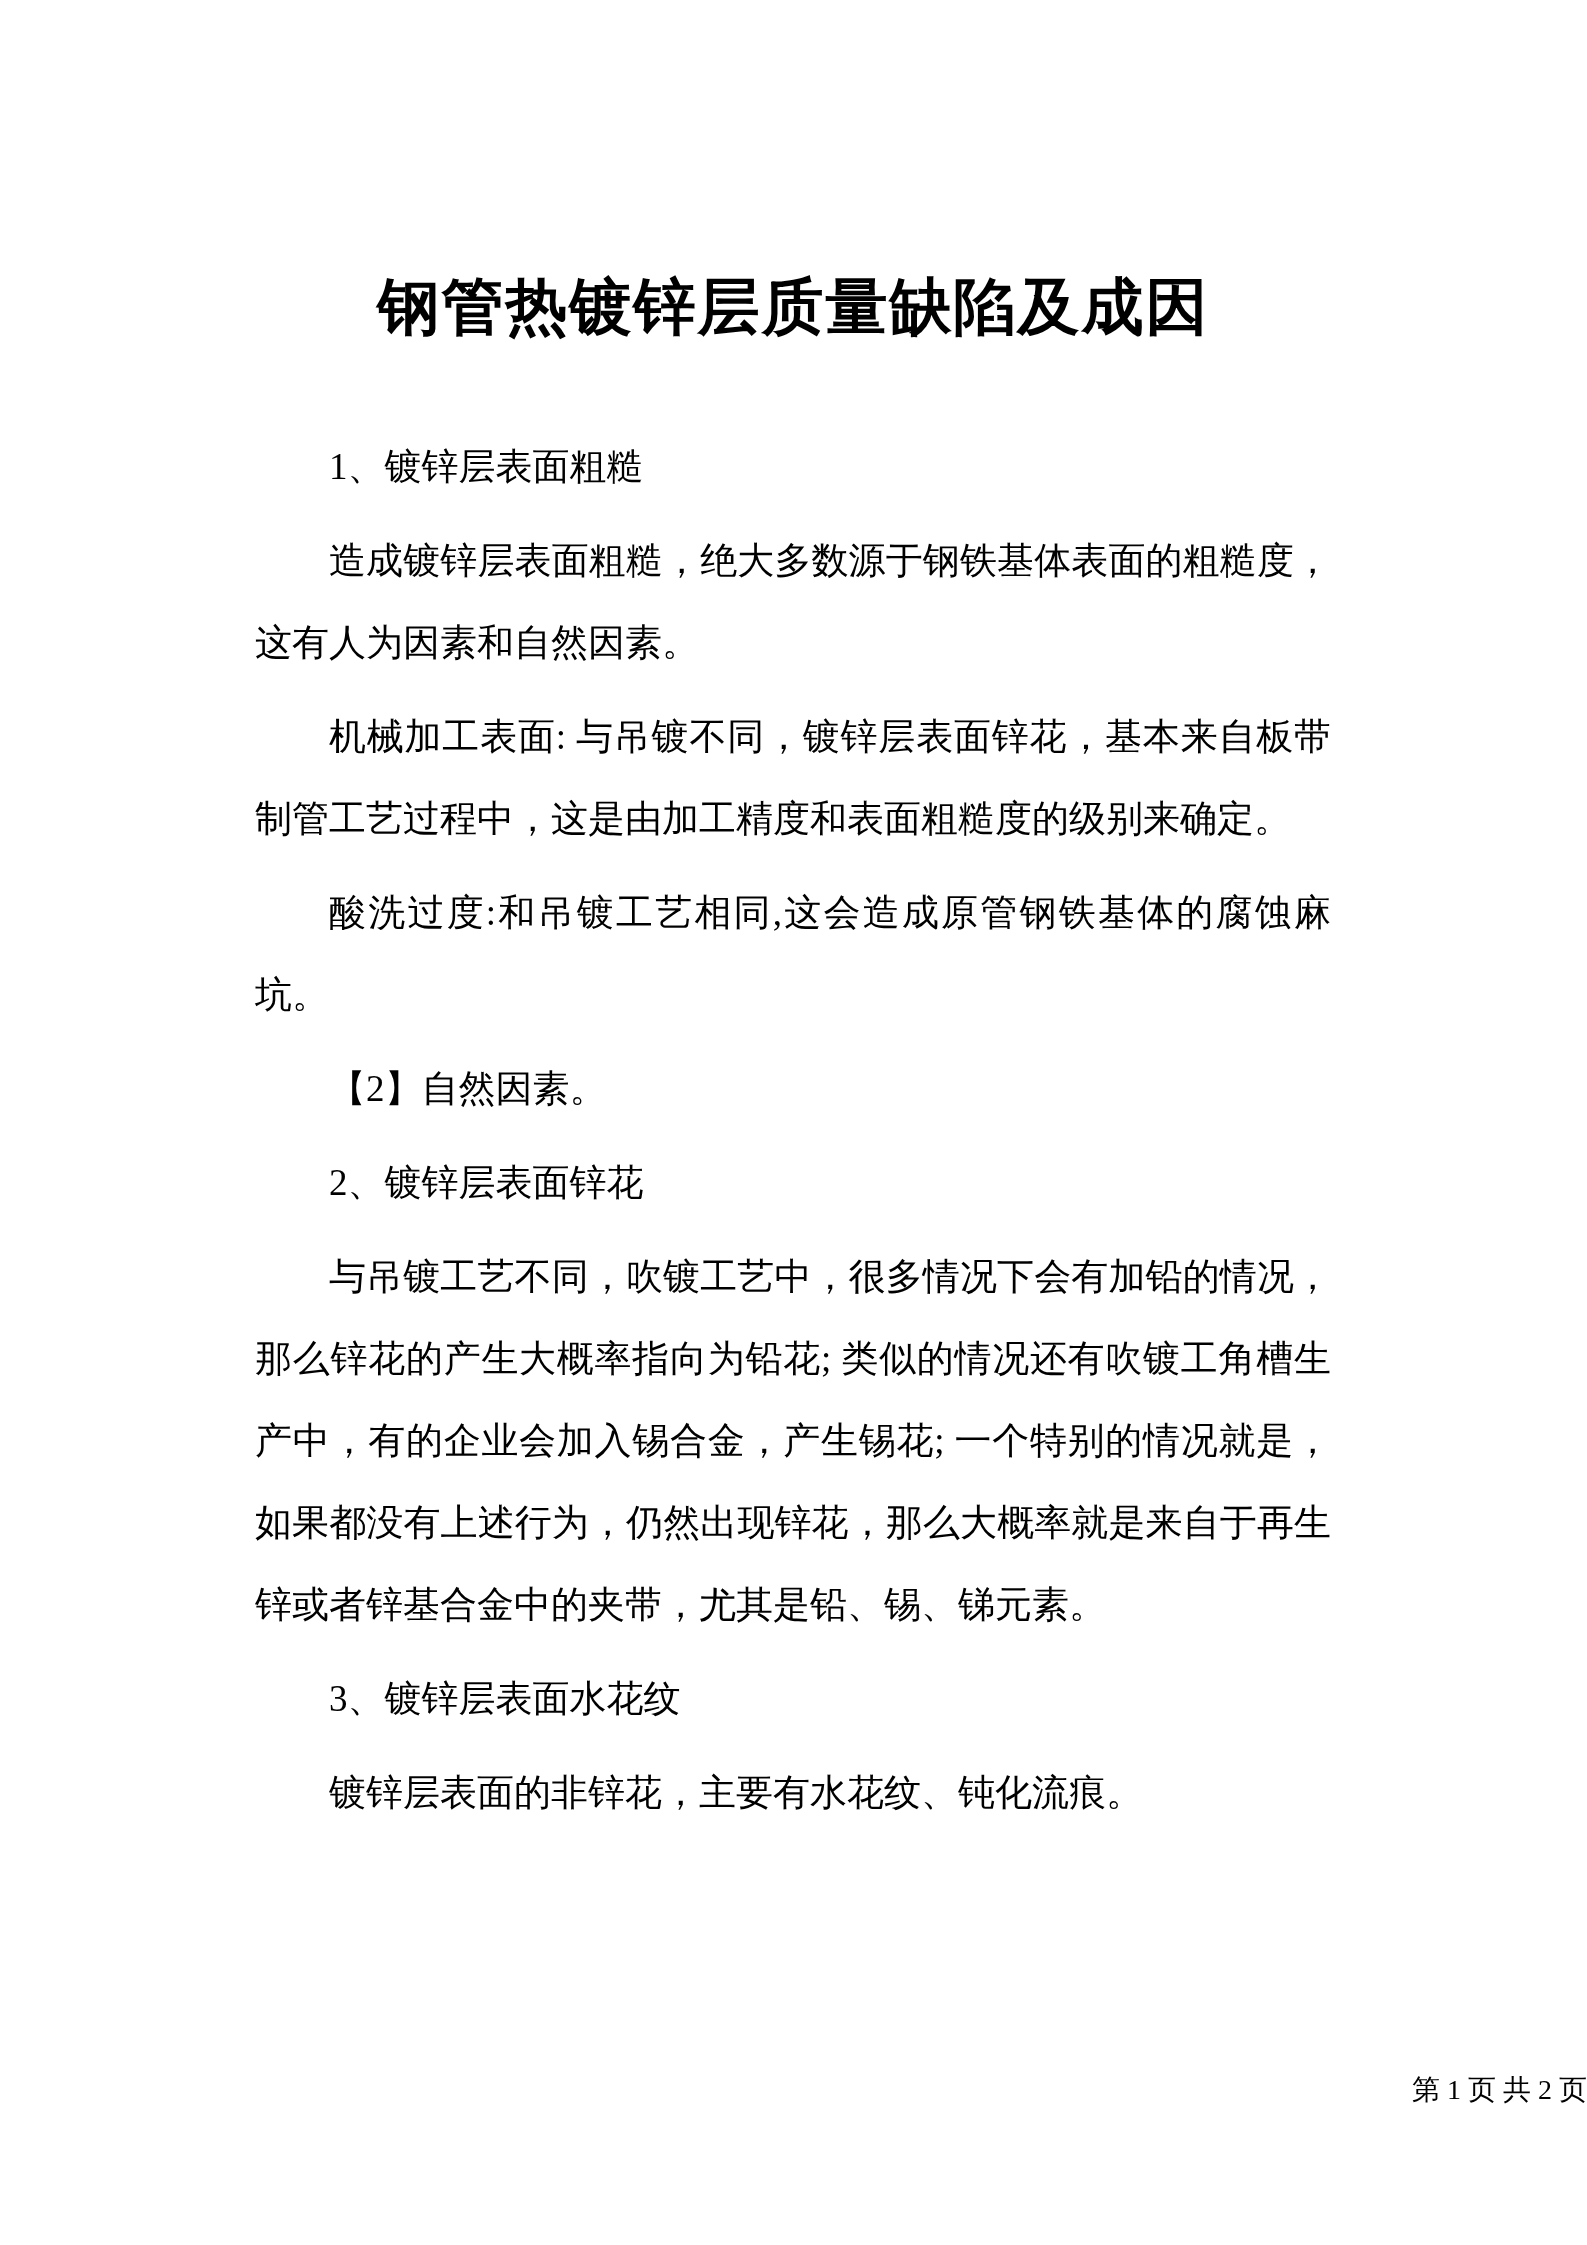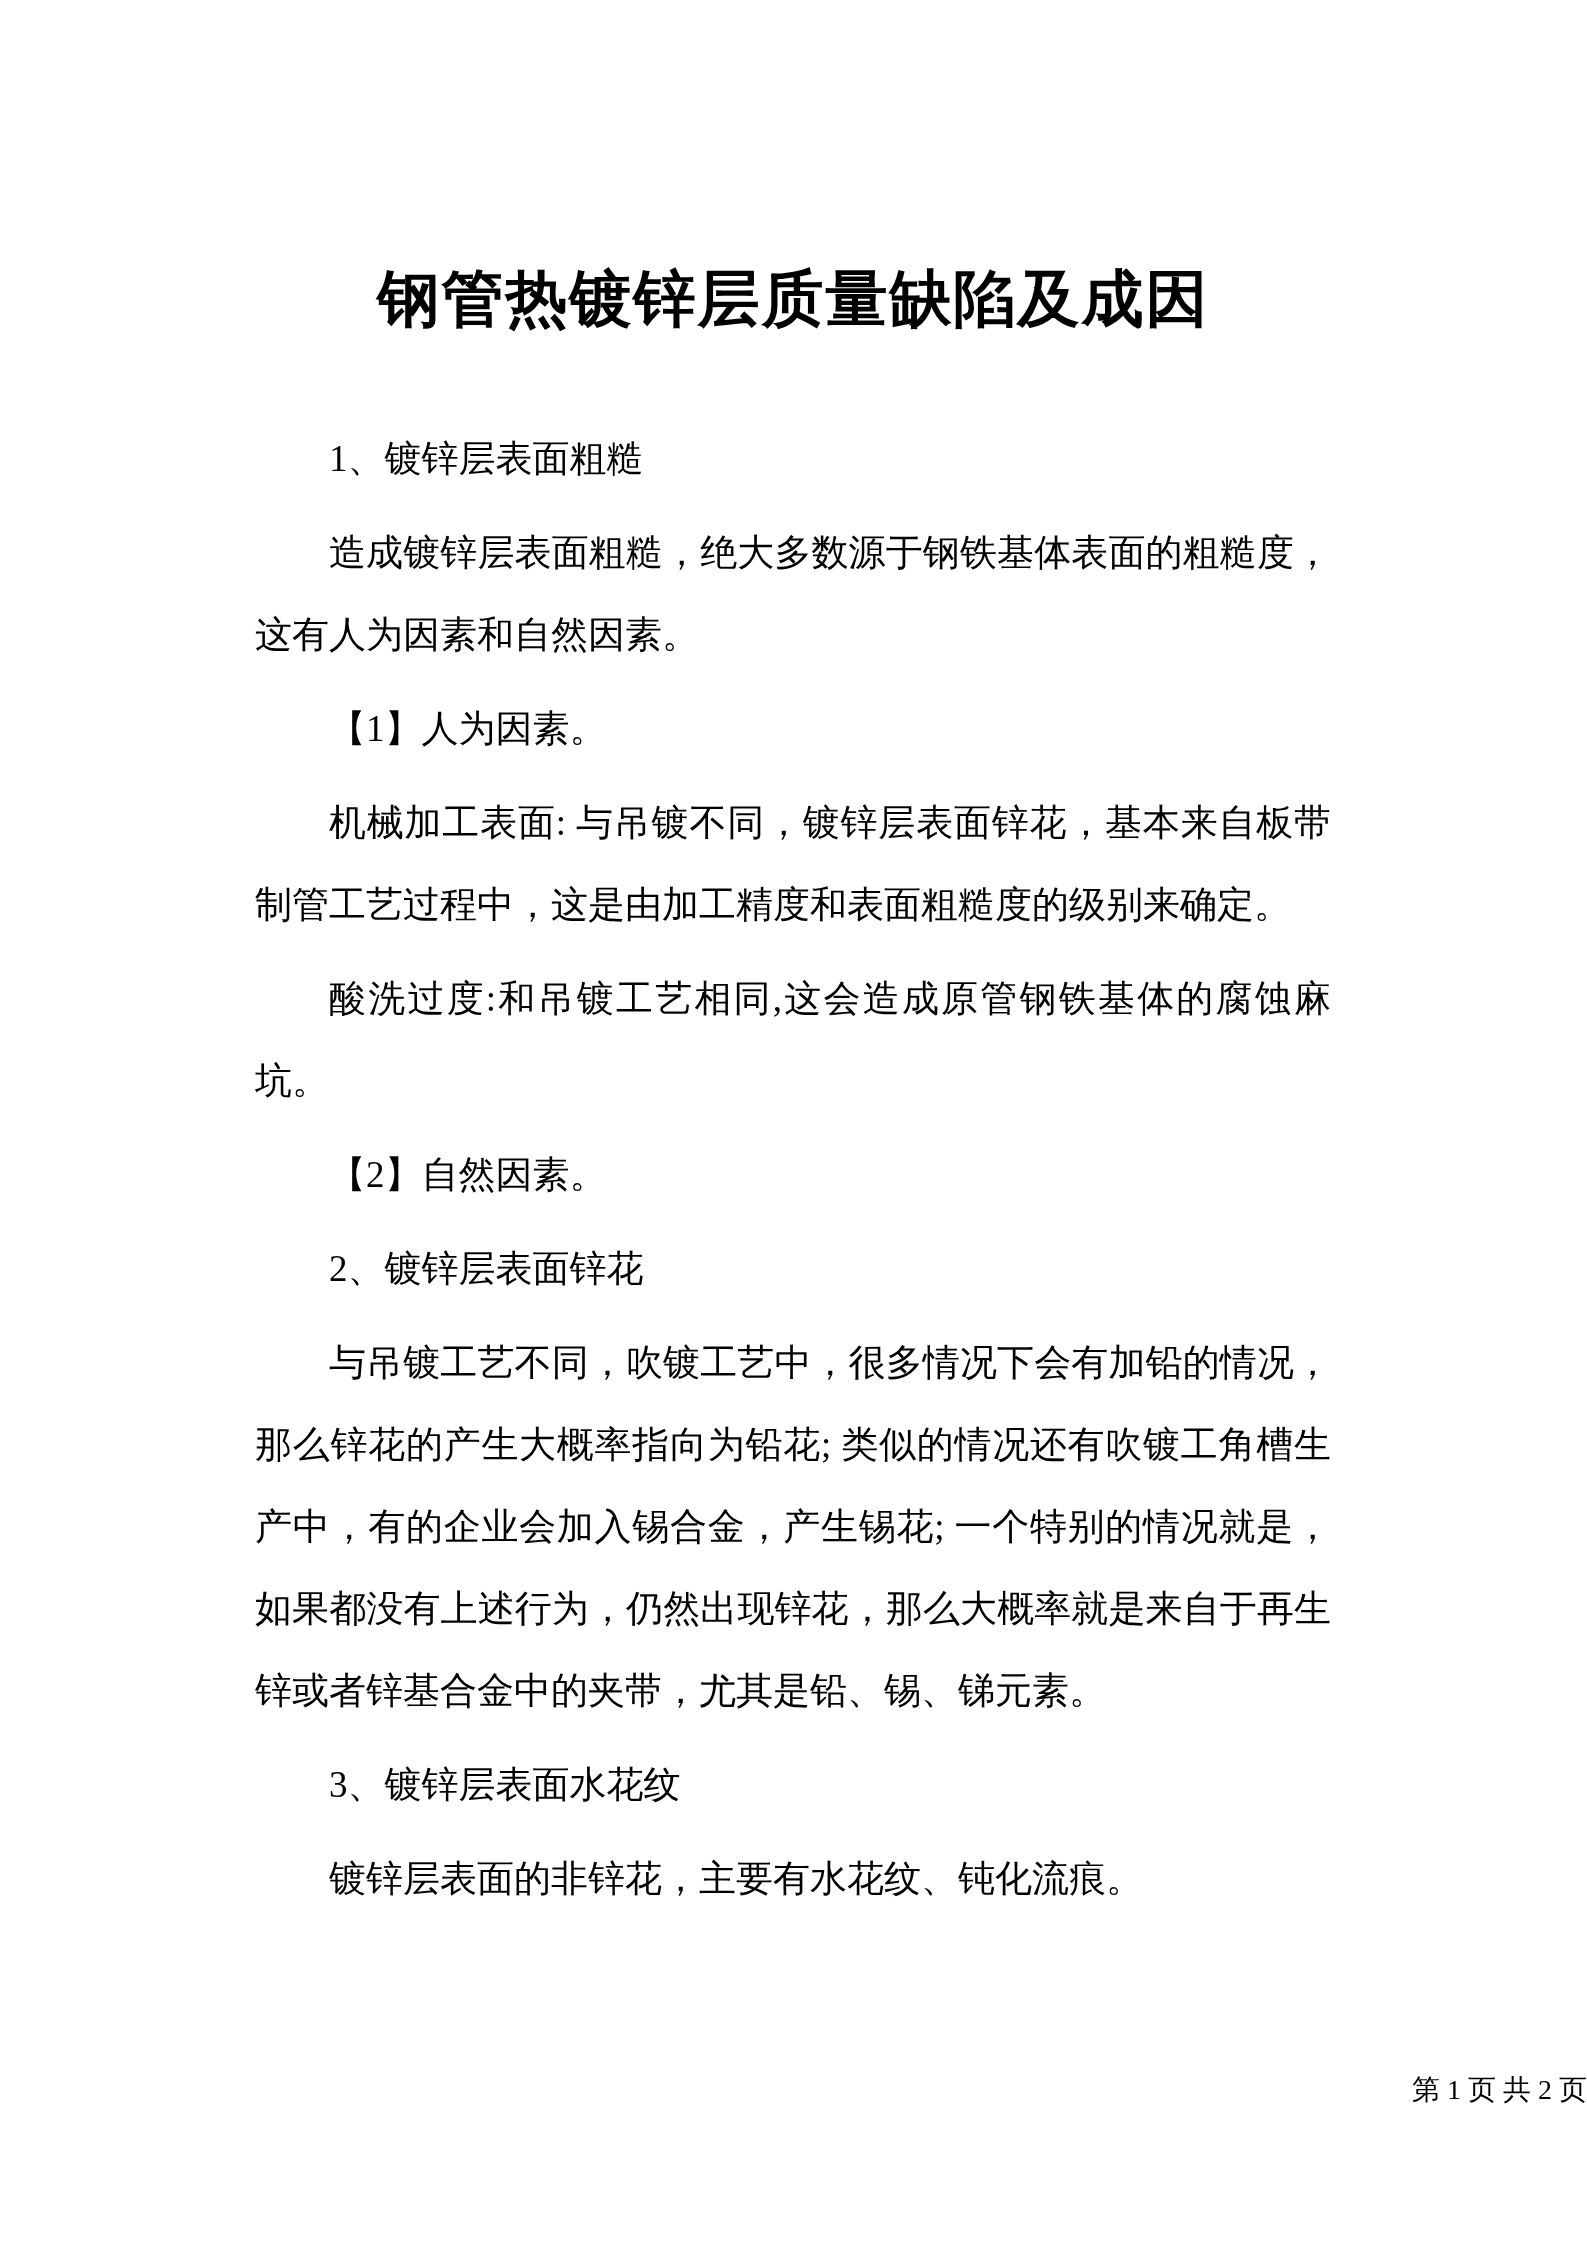--- a/index.html
+++ b/index.html
@@ -10,21 +10,21 @@
   .page {
     position: relative;
     width: 1587px;
     height: 2245px;
     background: #ffffff;
     color: #000000;
     font-family: "Liberation Serif", "DejaVu Serif", serif;
     overflow: hidden;
   }
   .doc-title {
-    margin: 4px;
+    margin: 12px;
     padding-top: 253px;
     text-align: center;
     font-size: 62px;
     line-height: 85px;
     font-weight: bold;
     letter-spacing: 2px;
     color: #000000;
   }
   .doc-body {
     margin: 76px 244px 0 243px;
@@ -53,21 +53,20 @@
 </head>
 <body>
 
 <div class="page">
 
   <h1 class="doc-title">钢管热镀锌层质量缺陷及成因</h1>
 
   <div class="doc-body">
     <p>1、镀锌层表面粗糙</p>
     <p>造成镀锌层表面粗糙，绝大多数源于钢铁基体表面的粗糙度，这有人为因素和自然因素。</p>
-    <p>【1】人为因素。</p>
     <p>机械加工表面: 与吊镀不同，镀锌层表面锌花，基本来自板带制管工艺过程中，这是由加工精度和表面粗糙度的级别来确定。</p>
     <p>酸洗过度:和吊镀工艺相同,这会造成原管钢铁基体的腐蚀麻坑。</p>
     <p>【2】自然因素。</p>
     <p>2、镀锌层表面锌花</p>
     <p>与吊镀工艺不同，吹镀工艺中，很多情况下会有加铅的情况，那么锌花的产生大概率指向为铅花; 类似的情况还有吹镀工角槽生产中，有的企业会加入锡合金，产生锡花; 一个特别的情况就是，如果都没有上述行为，仍然出现锌花，那么大概率就是来自于再生锌或者锌基合金中的夹带，尤其是铅、锡、锑元素。</p>
     <p>3、镀锌层表面水花纹</p>
     <p>镀锌层表面的非锌花，主要有水花纹、钝化流痕。</p>
   </div>
 
   <div class="page-footer">第 1 页 共 2 页</div>

